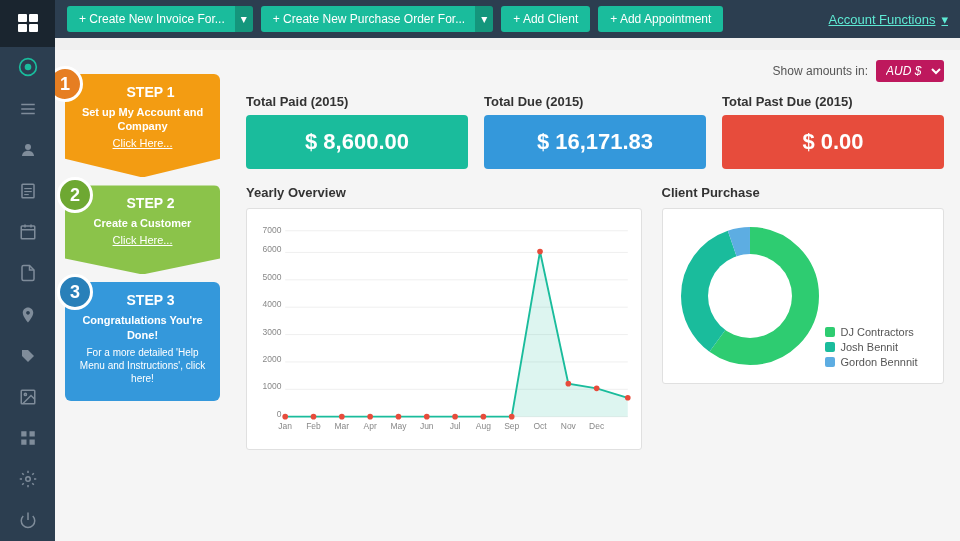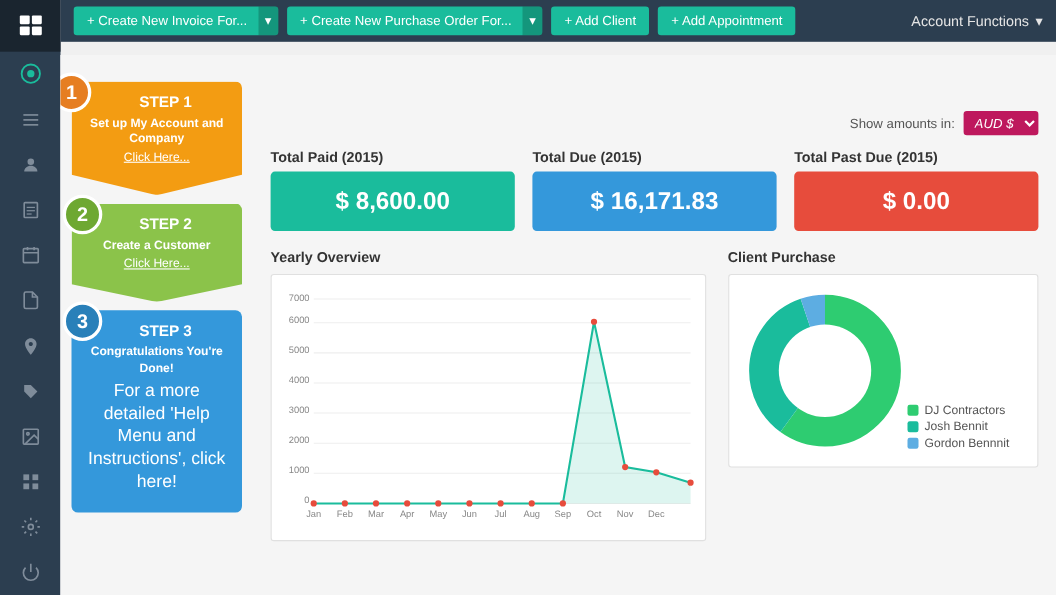--- a/index.html
+++ b/index.html
@@ -56,24 +56,25 @@
       white-space: nowrap;
     }
     .topbar-btn .arrow {
       background: rgba(0,0,0,0.2);
       padding: 6px 6px;
       margin: -6px -12px -6px 6px;
       border-radius: 0 3px 3px 0;
     }
     .topbar-spacer { flex: 1; }
     .account-functions {
-      color: #e5e5e5;
+      color: #5eead4;
       font-size: 13px;
       display: flex; align-items: center; gap: 6px;
       cursor: pointer;
+      text-decoration: underline;
     }
 
     
     .main {
       position: absolute;
       top: 50px; left: 55px; right: 0; bottom: 0;
       background: #f5f5f5;
       overflow: auto;
       display: flex;
       gap: 0;
@@ -122,35 +123,34 @@
       top: -8px; left: -8px;
       width: 36px; height: 36px;
       background: #6ea832;
       border-radius: 50%;
       display: flex; align-items: center; justify-content: center;
       color: white; font-size: 18px; font-weight: bold;
       border: 3px solid #fff;
       z-index: 2;
     }
     .step3-extra {
-      color: white; font-size: 16px; text-align: center;
+      color: white; font-size: 10px; text-align: center;
       line-height: 1.3; margin-top: 4px;
     }
     .step3-link {
       color: white; font-size: 10px; text-align: center;
       text-decoration: underline; cursor: pointer; display: block;
       margin-top: 4px;
     }
 
     
     .content-area {
       flex: 1;
       padding: 10px 16px;
       background: #f5f5f5;
-      margin-top: 41px;
     }
     .show-amounts {
       display: flex; align-items: center; justify-content: flex-end;
       margin-bottom: 12px; gap: 8px; font-size: 12px; color: #555;
     }
     .currency-select {
       background: #be185d; color: white; border: none;
       padding: 3px 6px; border-radius: 3px; font-size: 12px; cursor: pointer; font-style: italic;
     }
 

